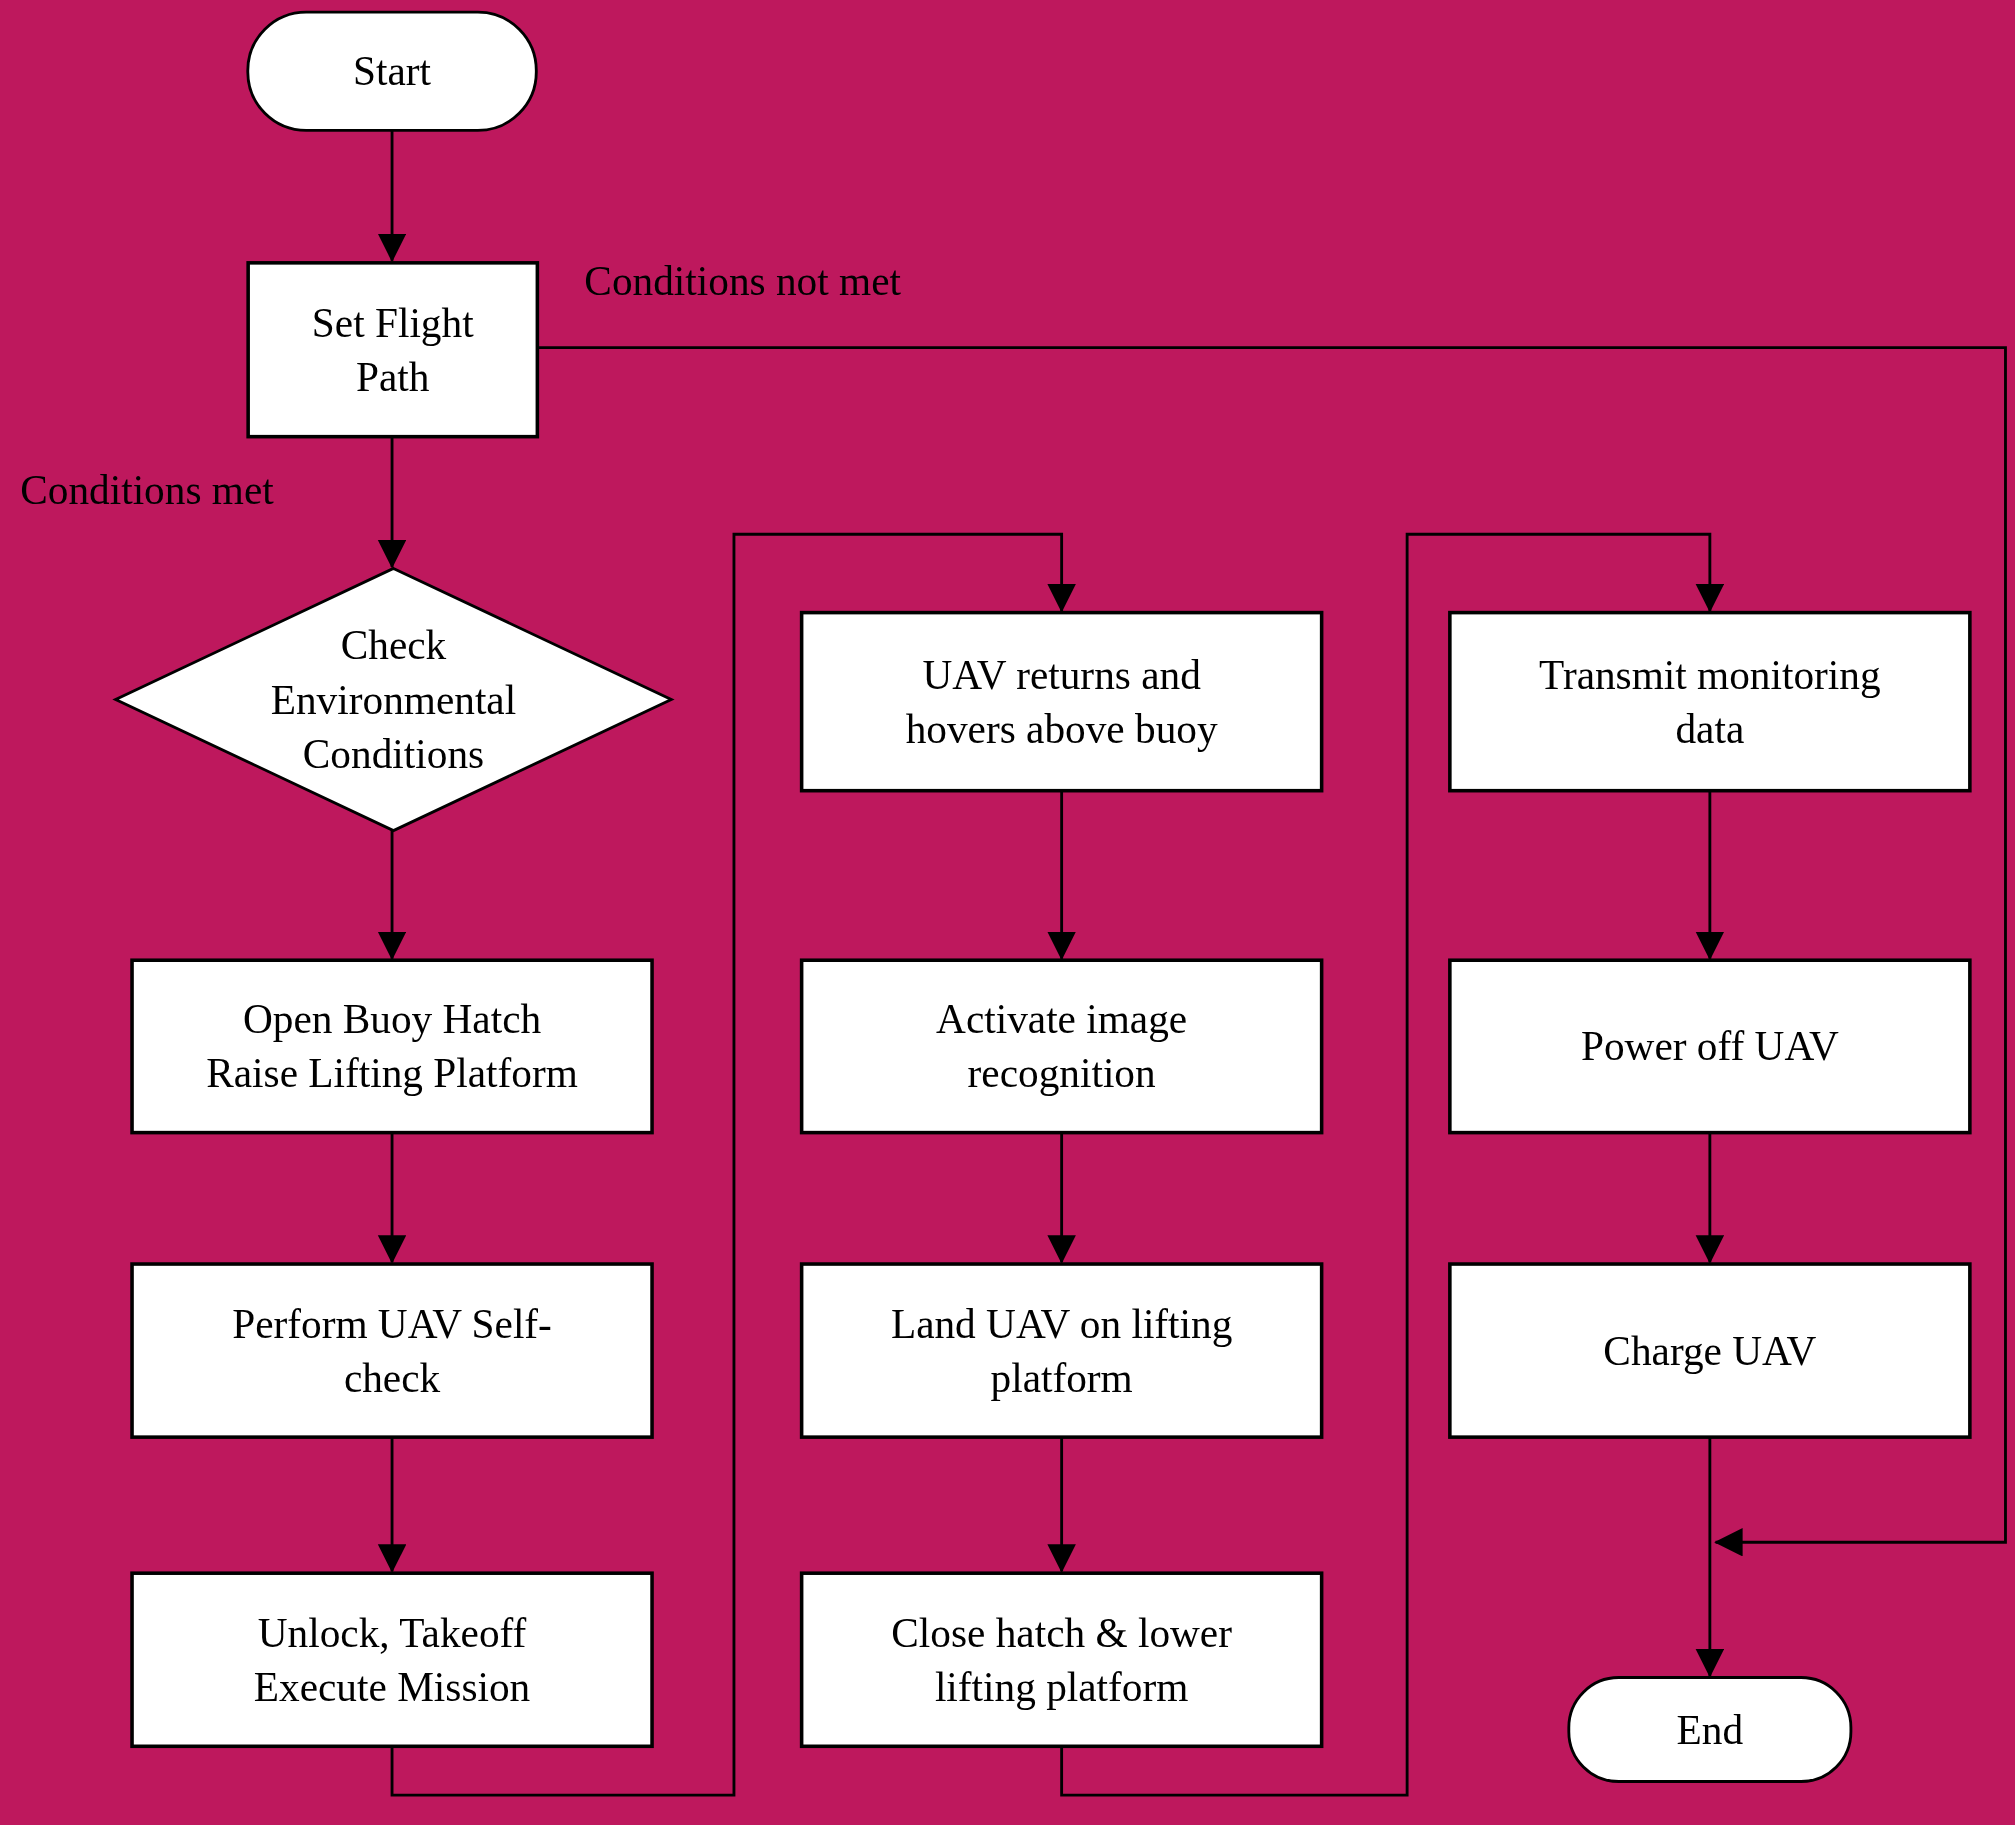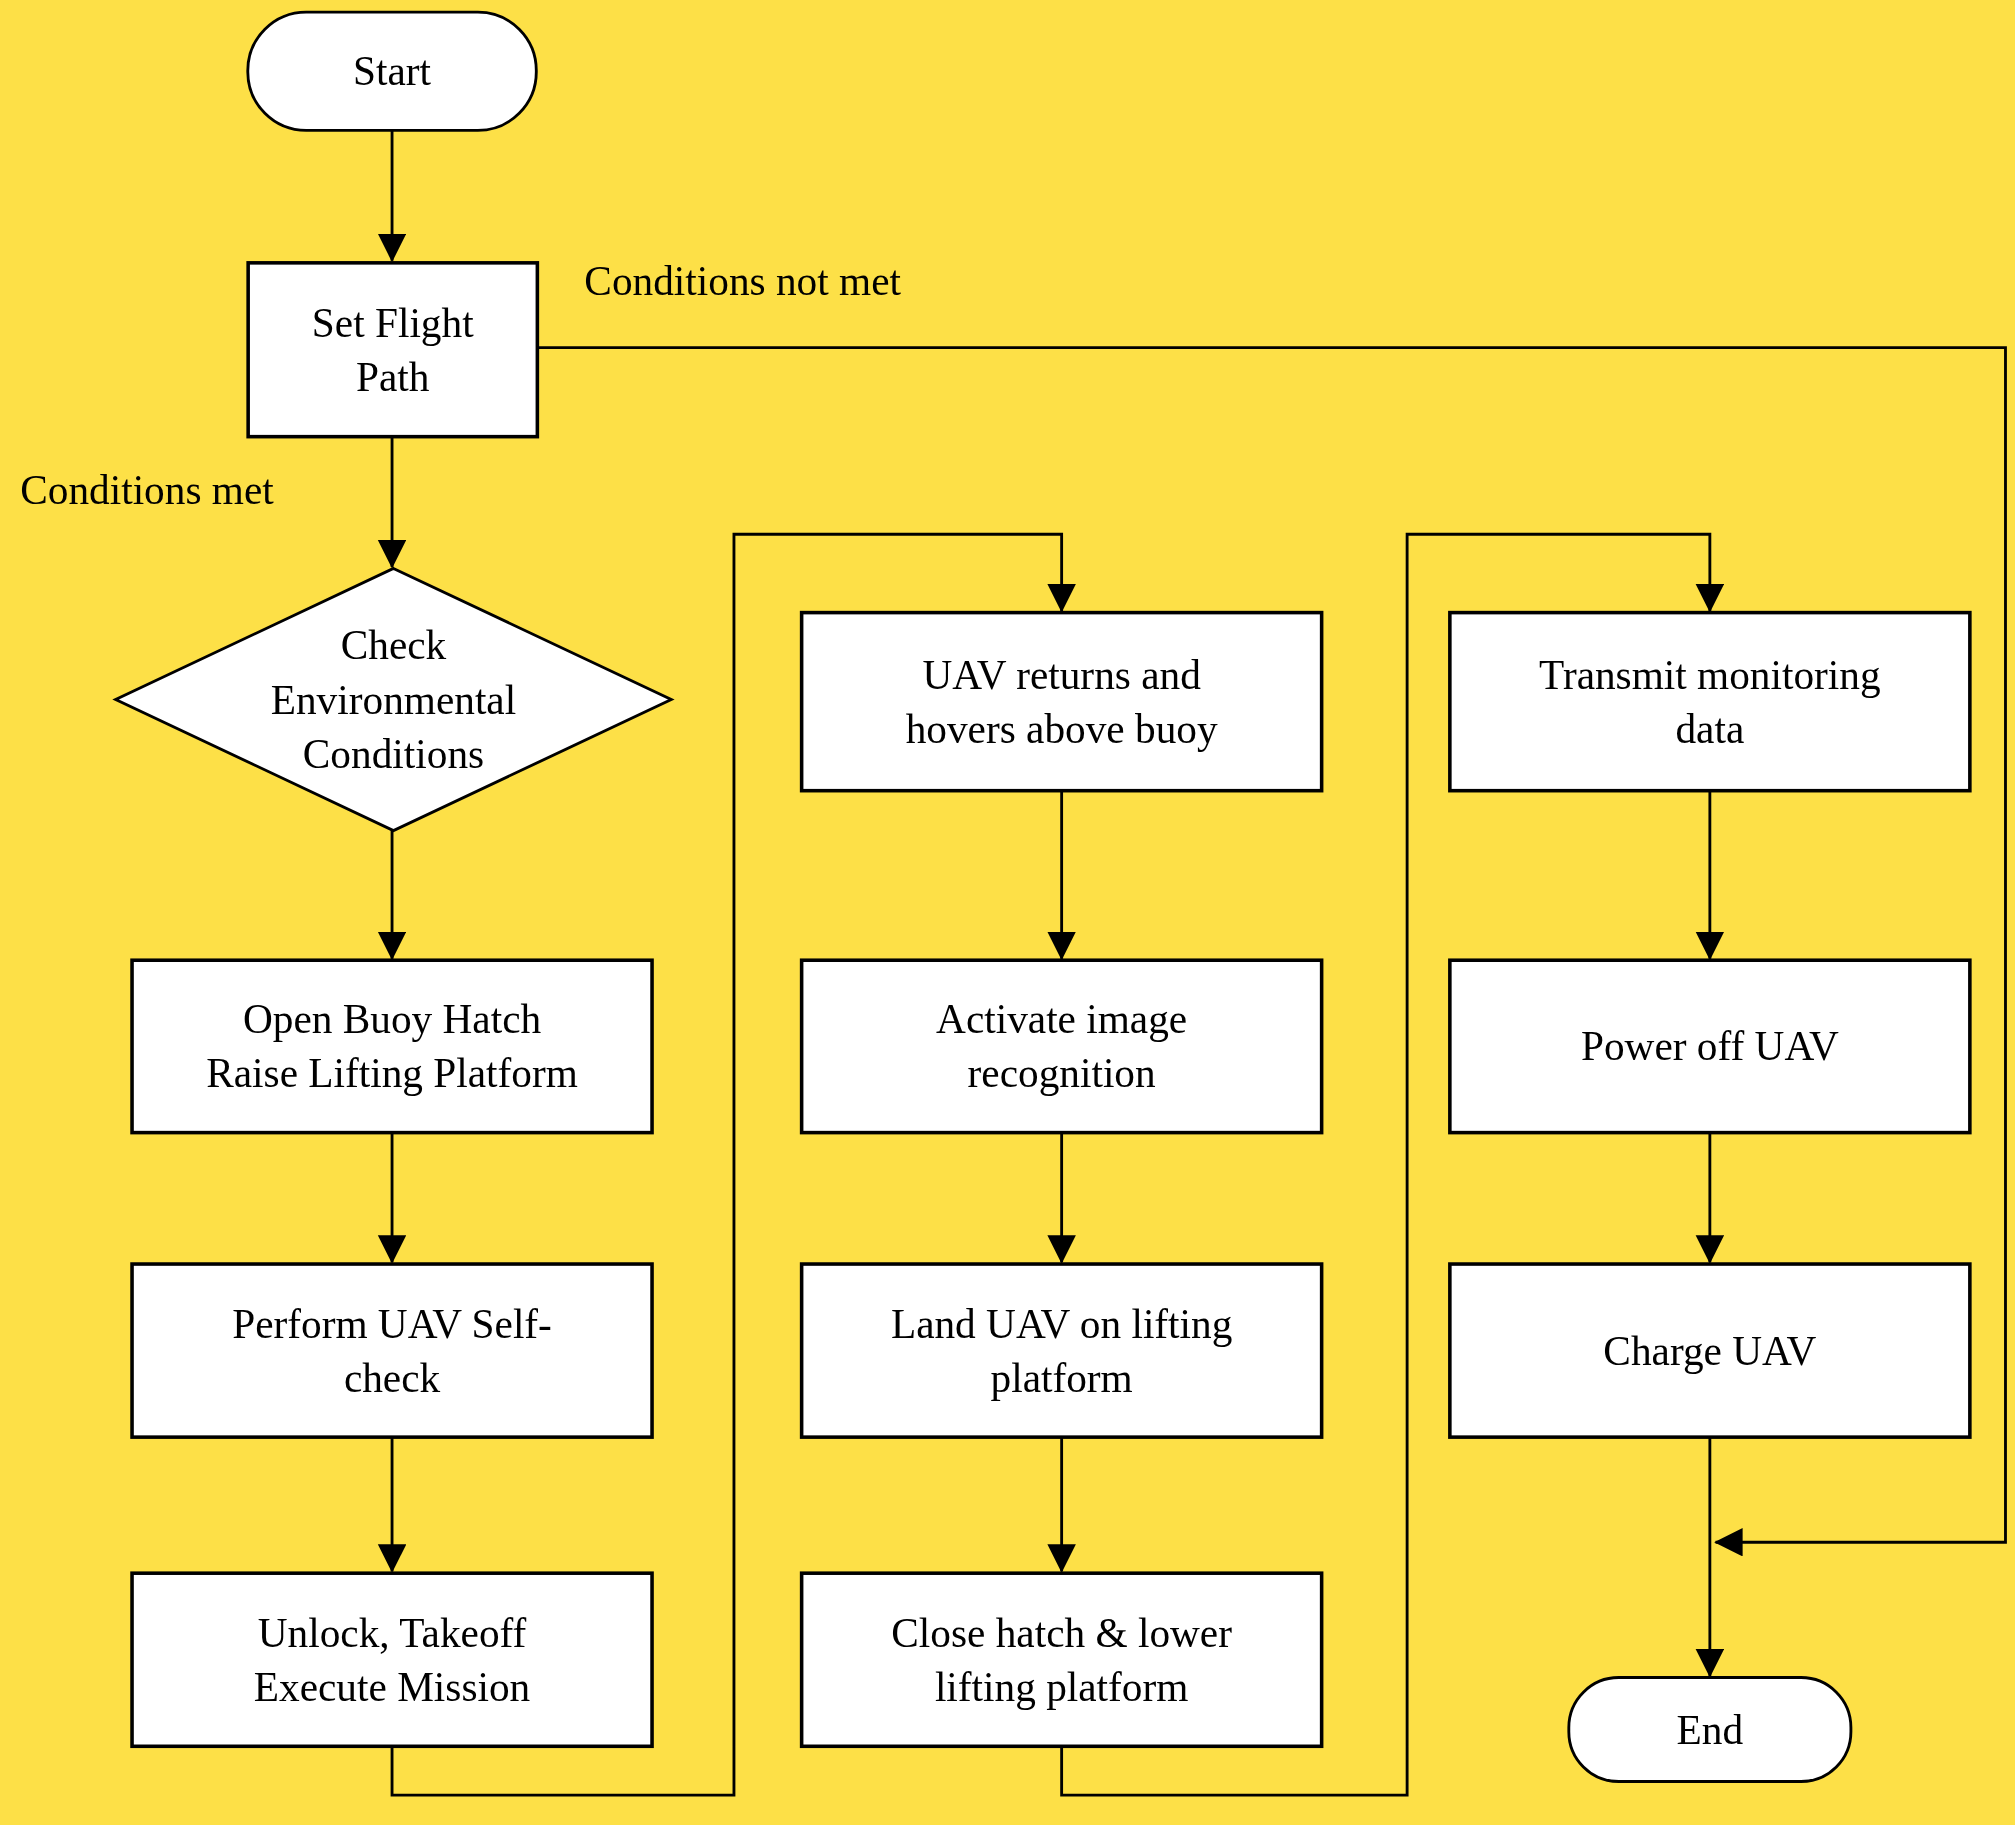--- a/index.html
+++ b/index.html
@@ -7,21 +7,21 @@
     padding: 0;
     background: #ffffff;
     width: 2015px;
     height: 1825px;
     font-family: "Liberation Serif", "DejaVu Serif", serif;
   }
   #stage {
     position: relative;
     width: 2015px;
     height: 1825px;
-    background: #fde047;
+    background: #be185d;
   }
   svg { display: block; }
   text {
     font-family: "Liberation Serif", "DejaVu Serif", serif;
     fill: #000000;
   }
 </style>
 </head>
 <body>
 

